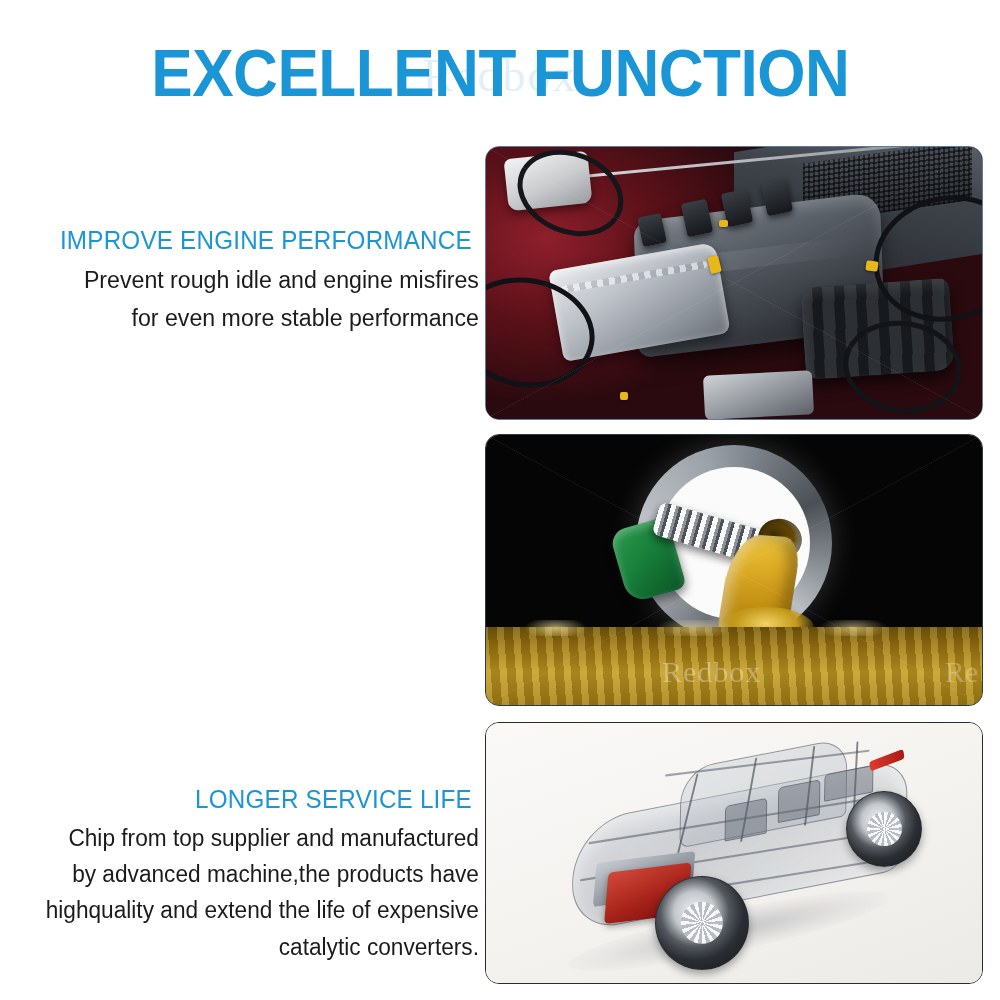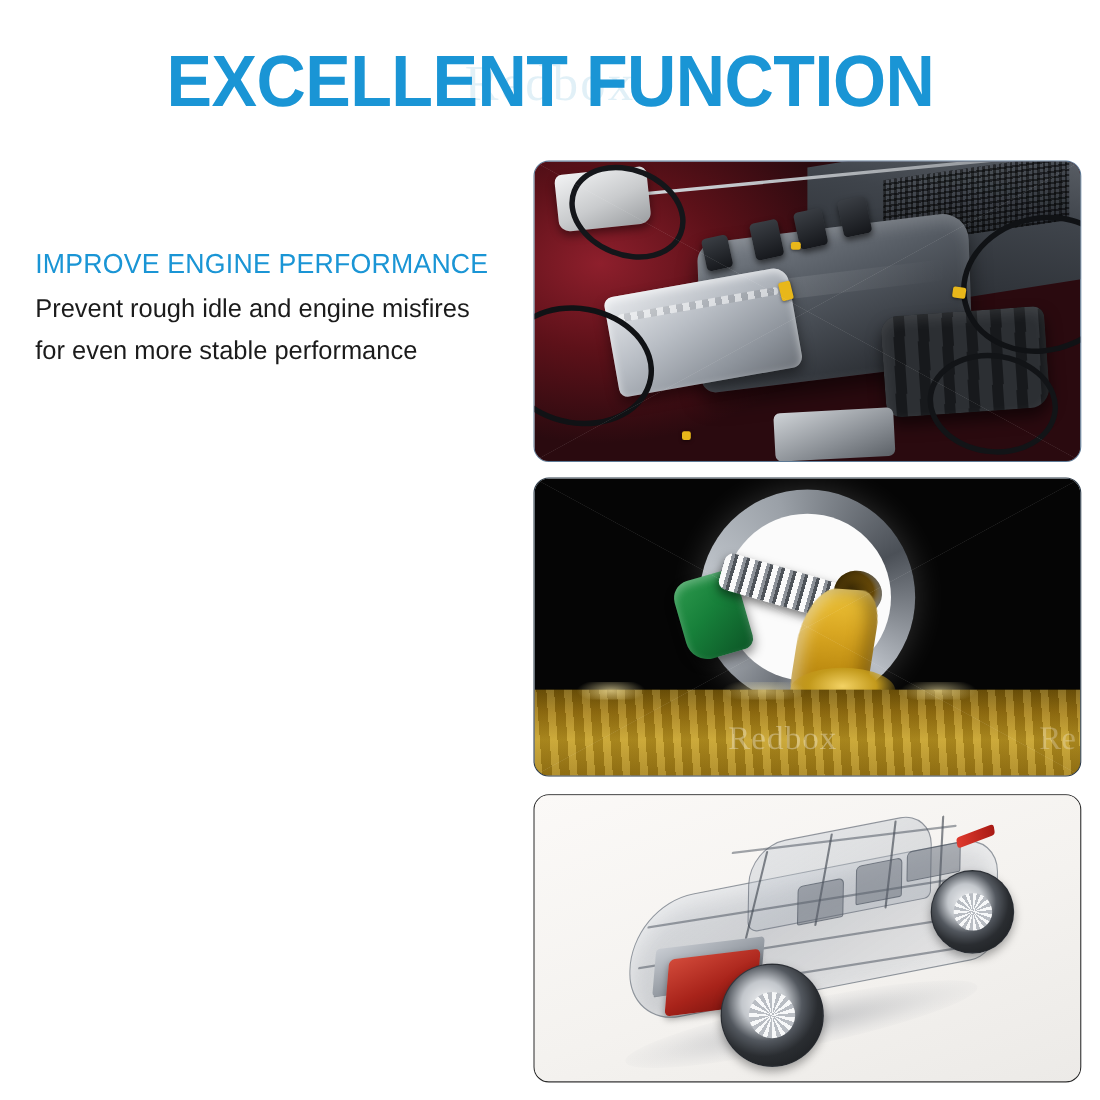--- a/index.html
+++ b/index.html
@@ -41,21 +41,21 @@
     font-weight:700;
     font-size:66px;
     line-height:1;
     letter-spacing:-0.5px;
     color:#1a95d5;
     transform:scaleX(0.94);
     white-space:nowrap;
   }
 
   
-  .txt-block { position:absolute; left:32px; width:470px; }
+  .txt-block { position:absolute; left:16px; width:470px;text-align:right; }
   .blk-head {
     color:#1a95d5;
     font-size:25px;
     font-weight:400;
     letter-spacing:0.2px;
     line-height:1.15;
     white-space:nowrap;
     transform:scaleX(0.97);
     transform-origin:left center;
   }
@@ -384,20 +384,29 @@
 
   <div class="txt-block" id="blk1">
     <div class="blk-head">IMPROVE ENGINE PERFORMANCE</div>
     <div class="blk-body">
       <div>Prevent rough idle and engine misfires</div>
       <div>for even more stable performance</div>
     </div>
   </div>
 
 
+  <div class="txt-block" id="blk3">
+    <div class="blk-head">LONGER SERVICE LIFE</div>
+    <div class="blk-body">
+      <div>Chip from top supplier and manufactured</div>
+      <div>by advanced machine,the products have</div>
+      <div>highquality and extend the life of expensive</div>
+      <div>catalytic converters.</div>
+    </div>
+  </div>
 
   <div class="photo" id="photo1">
     <div class="ph-inner">
       <div class="p1-bg"></div>
       <div class="p1-hood"></div>
       <div class="p1-grille"></div>
       <div class="p1-bar"></div>
       <div class="p1-res"></div>
       <div class="p1-cover"></div>
       <div class="p1-valve"></div>

